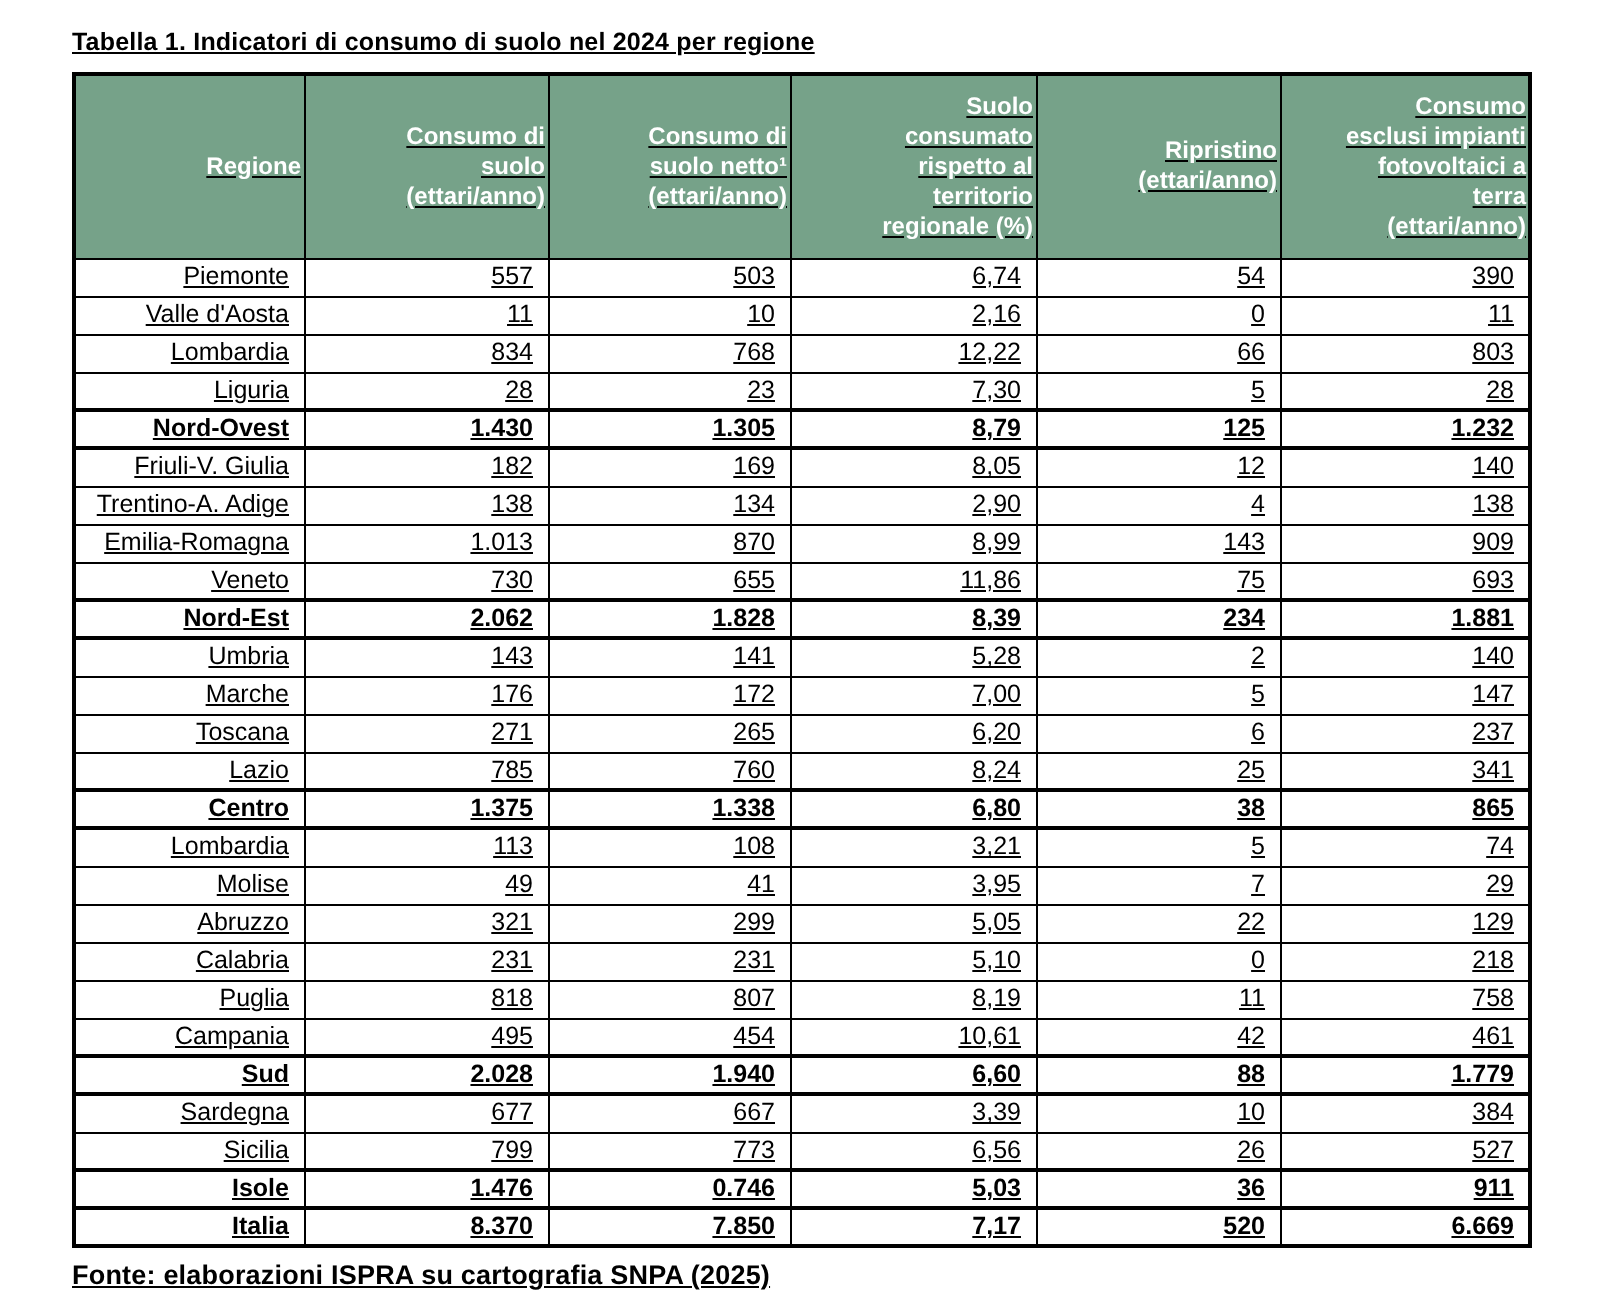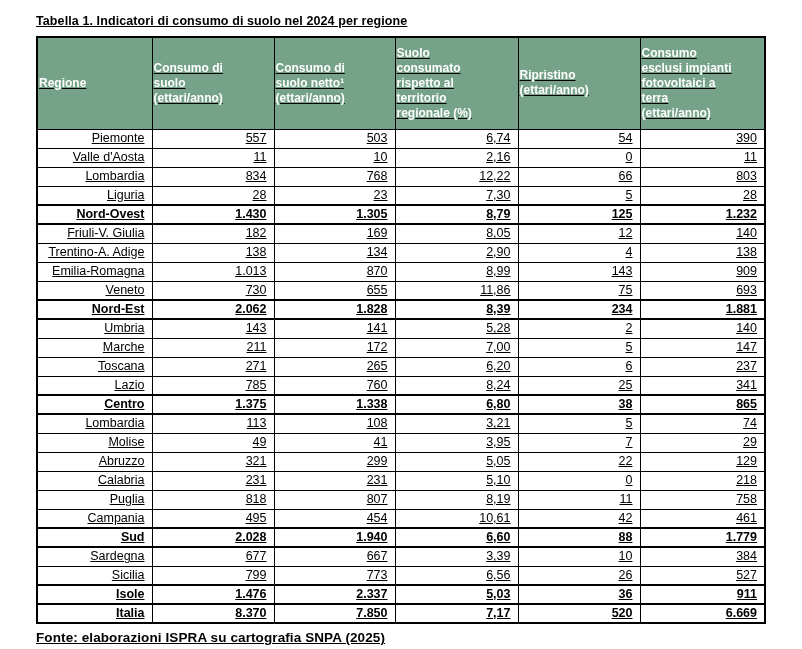--- a/index.html
+++ b/index.html
@@ -27,21 +27,21 @@
     width: 728px;
     border: 2px solid #000000;
   }
   table.data-table th {
     background: #76A289;
     color: #ffffff;
     font-weight: bold;
     font-size: 12px;
     line-height: 15px;
     white-space: pre-line;
-    text-align: left;
+    text-align: right;
     vertical-align: middle;
     border: 1px solid #000000;
     padding: 2px 1px;
   }
   thead tr { height: 92px; }
   tbody tr { height: 19px; }
   table.data-table td {
     border: 1px solid #000000;
     font-size: 12.5px;
     line-height: 15px;
@@ -191,21 +191,21 @@
         <tr>
           <td class="region">Umbria</td>
           <td class="num">143</td>
           <td class="num">141</td>
           <td class="num">5,28</td>
           <td class="num">2</td>
           <td class="num">140</td>
         </tr>
         <tr>
           <td class="region">Marche</td>
-          <td class="num">211</td>
+          <td class="num">176</td>
           <td class="num">172</td>
           <td class="num">7,00</td>
           <td class="num">5</td>
           <td class="num">147</td>
         </tr>
         <tr>
           <td class="region">Toscana</td>
           <td class="num">271</td>
           <td class="num">265</td>
           <td class="num">6,20</td>
@@ -296,21 +296,21 @@
           <td class="region">Sicilia</td>
           <td class="num">799</td>
           <td class="num">773</td>
           <td class="num">6,56</td>
           <td class="num">26</td>
           <td class="num">527</td>
         </tr>
         <tr class="summary">
           <td class="region">Isole</td>
           <td class="num">1.476</td>
-          <td class="num">2.337</td>
+          <td class="num">0.746</td>
           <td class="num">5,03</td>
           <td class="num">36</td>
           <td class="num">911</td>
         </tr>
         <tr class="summary">
           <td class="region">Italia</td>
           <td class="num">8.370</td>
           <td class="num">7.850</td>
           <td class="num">7,17</td>
           <td class="num">520</td>

